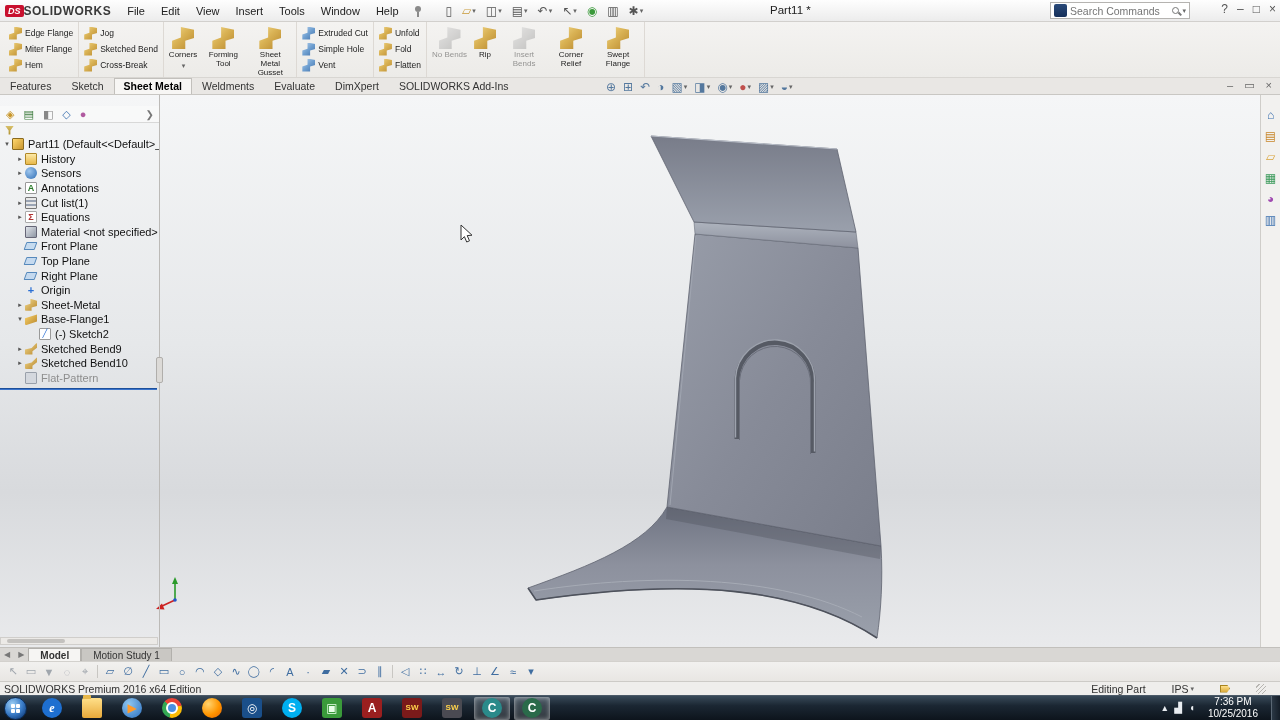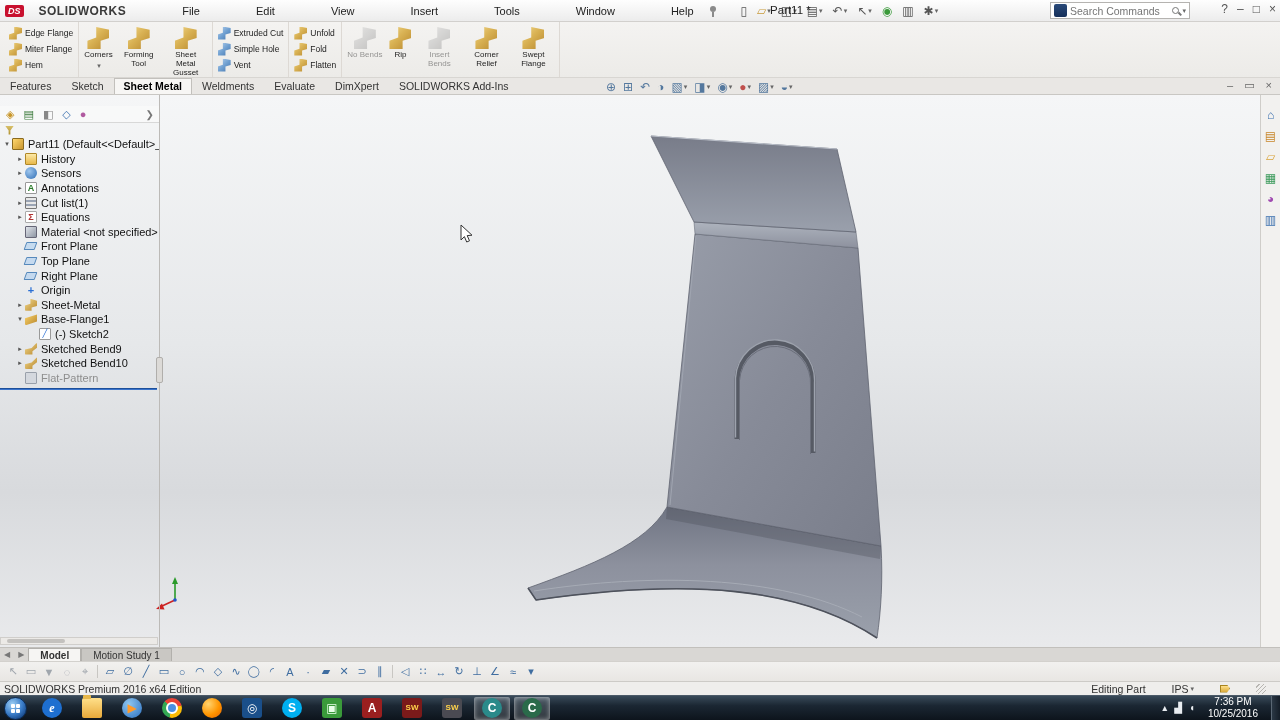--- a/index.html
+++ b/index.html
@@ -1,24 +1,24 @@
 <!DOCTYPE html>
 <html><head>
 <meta charset="utf-8">
 <style>
   *{margin:0;padding:0;box-sizing:border-box;}
   html,body{width:1280px;height:720px;overflow:hidden;font-family:"Liberation Sans","DejaVu Sans",sans-serif;font-size:11px;color:#222;background:#dcdee1;}
   .band{position:absolute;left:0;width:1280px;}
 
   
   #menubar{top:0;height:22px;background:linear-gradient(#fefefe,#ececec);border-bottom:1px solid #d2d0cd;display:flex;align-items:center;position:absolute;}
-  .logo{display:flex;align-items:center;gap:15px;padding:0 8px 0 5px;}
+  .logo{display:flex;align-items:center;gap:0;padding:0 8px 0 5px;}
   .logo-mark{background:#c8102e;color:#fff;font-weight:bold;font-size:9px;padding:1px 3px;border-radius:2px;font-style:italic;}
   .brand{font-weight:bold;font-size:12px;color:#3a3a3a;letter-spacing:.5px;}
-  .menu-item{padding:3px 8px;color:#222;margin-left:40px;}
+  .menu-item{padding:3px 8px;color:#222;}
   .pin{width:10px;height:12px;position:relative;margin:0 6px;}
   .pin::before{content:"";position:absolute;top:1px;left:2px;width:6px;height:6px;background:#8a8a8a;border-radius:50%;}
   .pin::after{content:"";position:absolute;top:7px;left:4.5px;width:1.5px;height:5px;background:#8a8a8a;}
   .qa-bar{display:flex;align-items:center;margin-left:14px;gap:4px;}
   .qa{display:flex;align-items:center;font-size:12px;color:#555;padding:1px 3px;}
   .qa[data-name="open-file-icon"]{color:#c89a3a;}
   .qa[data-name="rebuild-icon"]{color:#3a9a3a;}
   .caret::after{content:"▾";font-size:7px;color:#666;margin-left:1px;}
   #doc-title{position:absolute;left:770px;top:4px;font-size:11.5px;color:#222;}
   #search-box{position:absolute;right:90px;top:2px;width:140px;height:17px;background:#fff;border:1px solid #b5b3b0;display:flex;align-items:center;padding:0 3px;gap:3px;}
@@ -203,20 +203,34 @@
       </div>
       <div class="rbtn-sm" data-name="miter-flange-button">
         <span class="smicon sm" data-name="miter-flange-icon"></span>
         <span>Miter Flange</span>
       </div>
       <div class="rbtn-sm" data-name="hem-button">
         <span class="smicon sm" data-name="hem-icon"></span>
         <span>Hem</span>
       </div>
   </div>
+  <div class="rgroup col" data-name="ribbon-group">
+    <div class="rbtn-sm" data-name="jog-button">
+        <span class="smicon sm" data-name="jog-icon"></span>
+        <span>Jog</span>
+      </div>
+      <div class="rbtn-sm" data-name="sketched-bend-button">
+        <span class="smicon sm" data-name="sketched-bend-icon"></span>
+        <span>Sketched Bend</span>
+      </div>
+      <div class="rbtn-sm" data-name="cross-break-button">
+        <span class="smicon sm" data-name="cross-break-icon"></span>
+        <span>Cross-Break</span>
+      </div>
+  </div>
   <div class="rgroup" data-name="ribbon-group">
     <div class="rbtn-lg caret" data-name="corners-button">
         <span class="smicon lg" data-name="corners-icon"></span>
         <span class="rlabel">Corners</span>
       </div>
       <div class="rbtn-lg" data-name="forming-tool-button">
         <span class="smicon lg" data-name="forming-tool-icon"></span>
         <span class="rlabel">Forming Tool</span>
       </div>
       <div class="rbtn-lg" data-name="sheet-metal-gusset-button">

